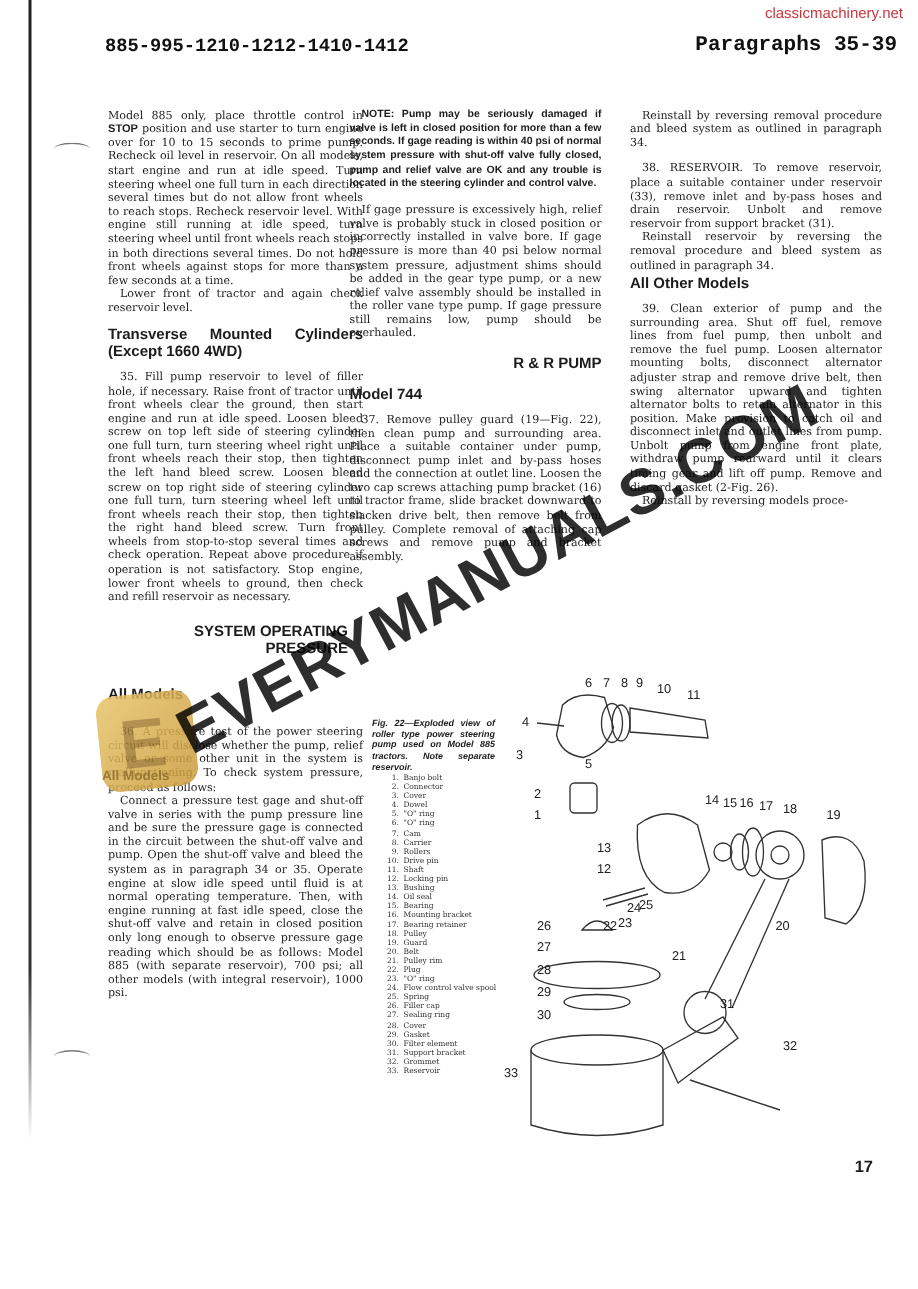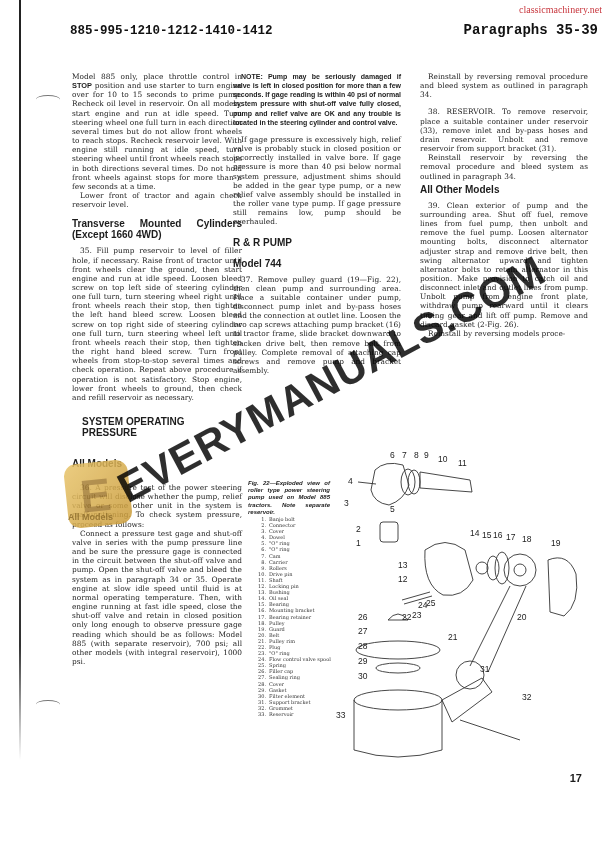--- a/index.html
+++ b/index.html
@@ -3,21 +3,21 @@
 <meta charset="utf-8">
 <style>
   html, body { margin: 0; padding: 0; }
   body {
     width: 612px; height: 859px; position: relative; overflow: hidden;
     background: #ffffff; color: #1c1c1c;
     font-family: "DejaVu Serif", "Liberation Serif", serif;
   }
   .watermark-site {
     position: absolute; top: 4px; right: 10px;
-    font-family: Liberation Serif, serif; font-size: 10px; color: #c8373e;
+    font-family: Liberation Sans, sans-serif; font-size: 10px; color: #c8373e;
   }
   .binding-line {
     position: absolute; left: 19px; top: 0; width: 2px; height: 760px;
     background: linear-gradient(#222, #333 85%, rgba(0,0,0,0));
   }
   .punch { position: absolute; left: 36px; width: 24px; height: 8px;
     border-top: 1.5px solid #777; border-radius: 50% 50% 0 0; }
   .page-header {
     position: absolute; top: 22px; left: 70px; right: 14px; height: 20px;
     font-family: Liberation Mono, monospace; font-weight: bold; color: #111;
@@ -27,21 +27,21 @@
 
   .col { position: absolute; top: 72px; font-size: 7.4px; line-height: 9.15px; text-align: justify; }
   .col p { margin: 0; text-indent: 8px; }
   .col1 { left: 72px; width: 170px; }
   .col2 { left: 233px; width: 168px; }
   .col3 { left: 420px; width: 168px; }
 
   .sans { font-family: "Liberation Sans", sans-serif; }
   .note { font-family: "Liberation Sans", sans-serif; font-weight: bold; font-size: 7px; line-height: 9.15px; text-indent: 8px; }
   .h-side { font-family: "Liberation Sans", sans-serif; font-weight: bold; font-size: 10px; line-height: 11px; margin: 6px 0 6px 0; text-indent: 0; }
-  .h-center { font-family: "Liberation Sans", sans-serif; font-weight: bold; font-size: 10px; line-height: 11px; text-align: left; margin: 10px 0 10px 0; }
+  .h-center { font-family: "Liberation Sans", sans-serif; font-weight: bold; font-size: 10px; line-height: 11px; text-align: right; margin: 10px 0 10px 0; }
   .gap { height: 8px; }
 
   .fig-caption {
     position: absolute; left: 248px; top: 480px; width: 82px;
     font-family: "Liberation Sans", sans-serif; font-style: italic; font-weight: bold;
     font-size: 6px; line-height: 7.2px; text-align: justify;
   }
   .legend {
     position: absolute; left: 254px; top: 516px; width: 100px;
     font-size: 5px; line-height: 6.1px; list-style: none; margin: 0; padding: 0; color: #333;

